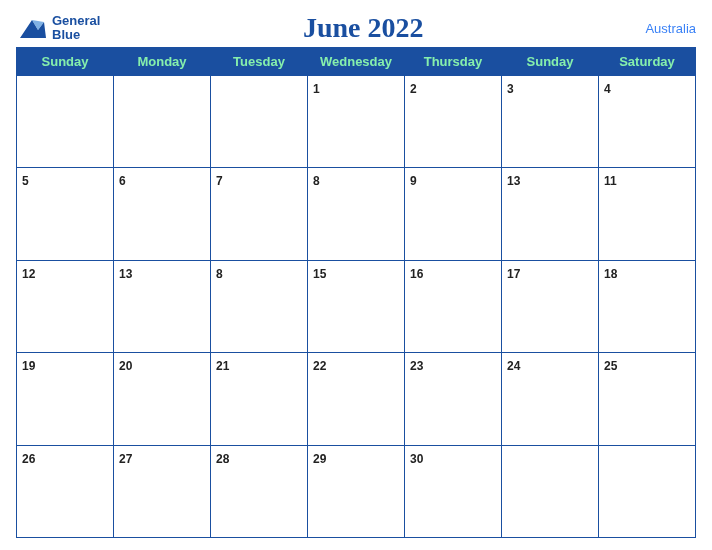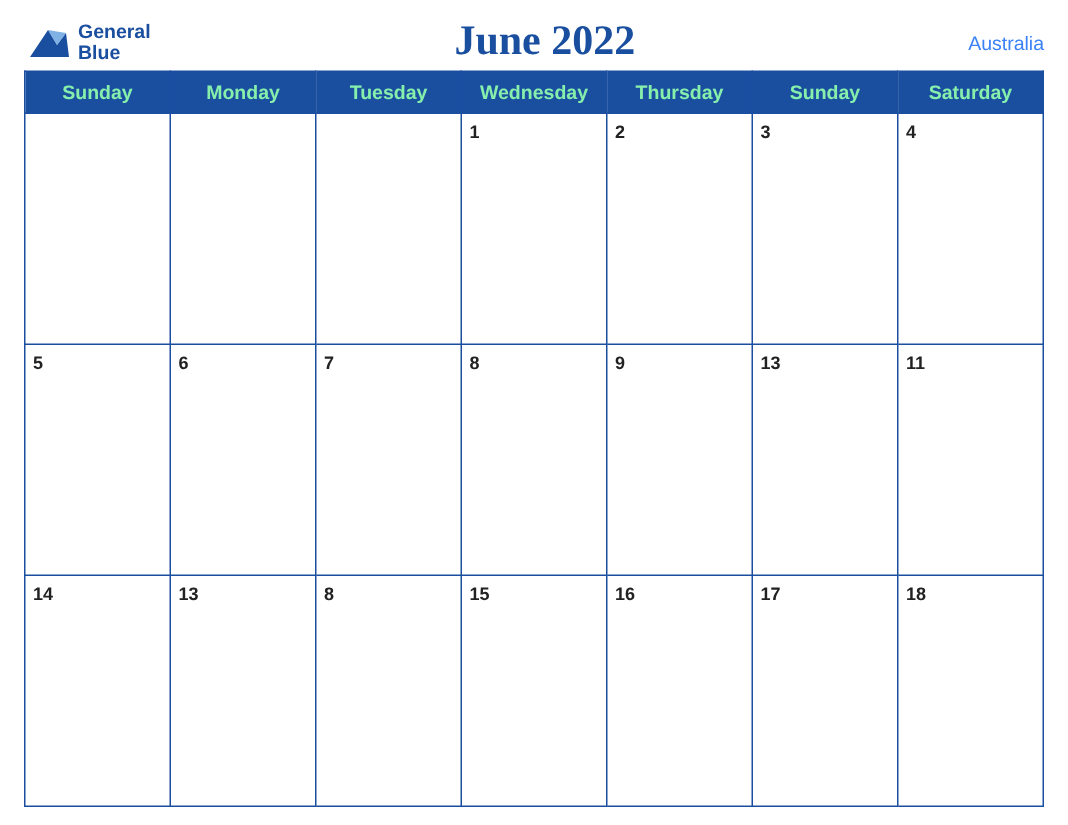--- a/index.html
+++ b/index.html
@@ -143,22 +143,40 @@
       <tr>
         <td><span class="day-num">5</span></td>
         <td><span class="day-num">6</span></td>
         <td><span class="day-num">7</span></td>
         <td><span class="day-num">8</span></td>
         <td><span class="day-num">9</span></td>
         <td><span class="day-num">13</span></td>
         <td><span class="day-num">11</span></td>
       </tr>
       <tr>
-        <td><span class="day-num">14</span></td>
+        <td><span class="day-num">12</span></td>
         <td><span class="day-num">13</span></td>
         <td><span class="day-num">8</span></td>
         <td><span class="day-num">15</span></td>
         <td><span class="day-num">16</span></td>
         <td><span class="day-num">17</span></td>
         <td><span class="day-num">18</span></td>
       </tr>
+      <tr>
+        <td><span class="day-num">19</span></td>
+        <td><span class="day-num">20</span></td>
+        <td><span class="day-num">21</span></td>
+        <td><span class="day-num">22</span></td>
+        <td><span class="day-num">23</span></td>
+        <td><span class="day-num">24</span></td>
+        <td><span class="day-num">25</span></td>
+      </tr>
+      <tr>
+        <td><span class="day-num">26</span></td>
+        <td><span class="day-num">27</span></td>
+        <td><span class="day-num">28</span></td>
+        <td><span class="day-num">29</span></td>
+        <td><span class="day-num">30</span></td>
+        <td class="empty"></td>
+        <td class="empty"></td>
+      </tr>
     </tbody>
 </table>
 
 </body></html>

